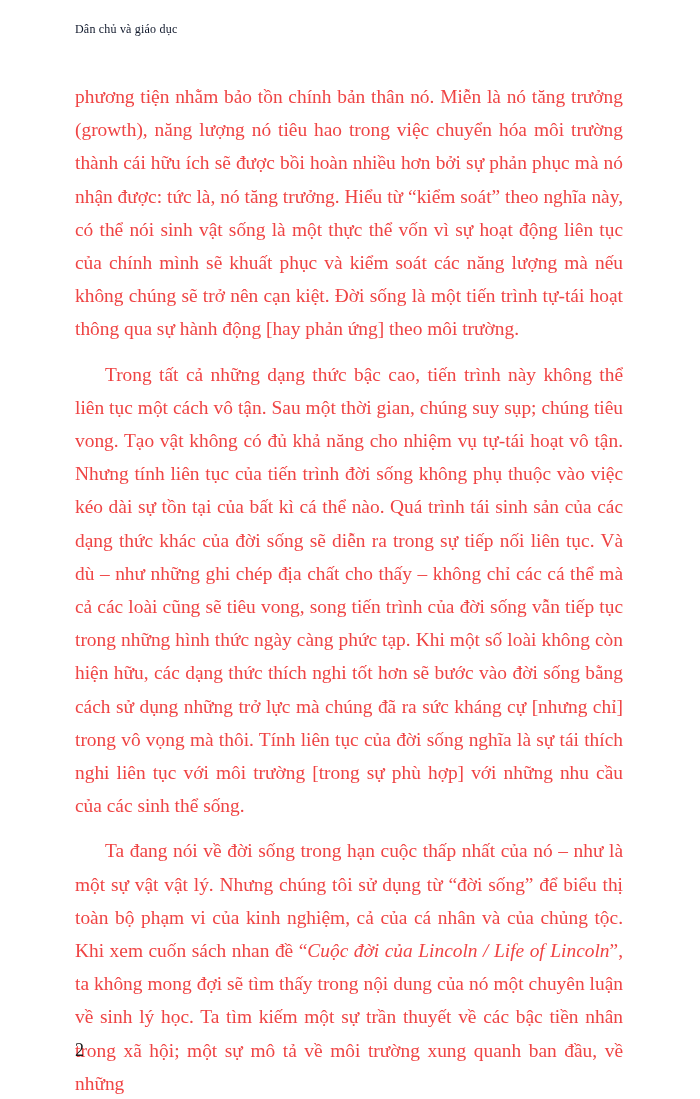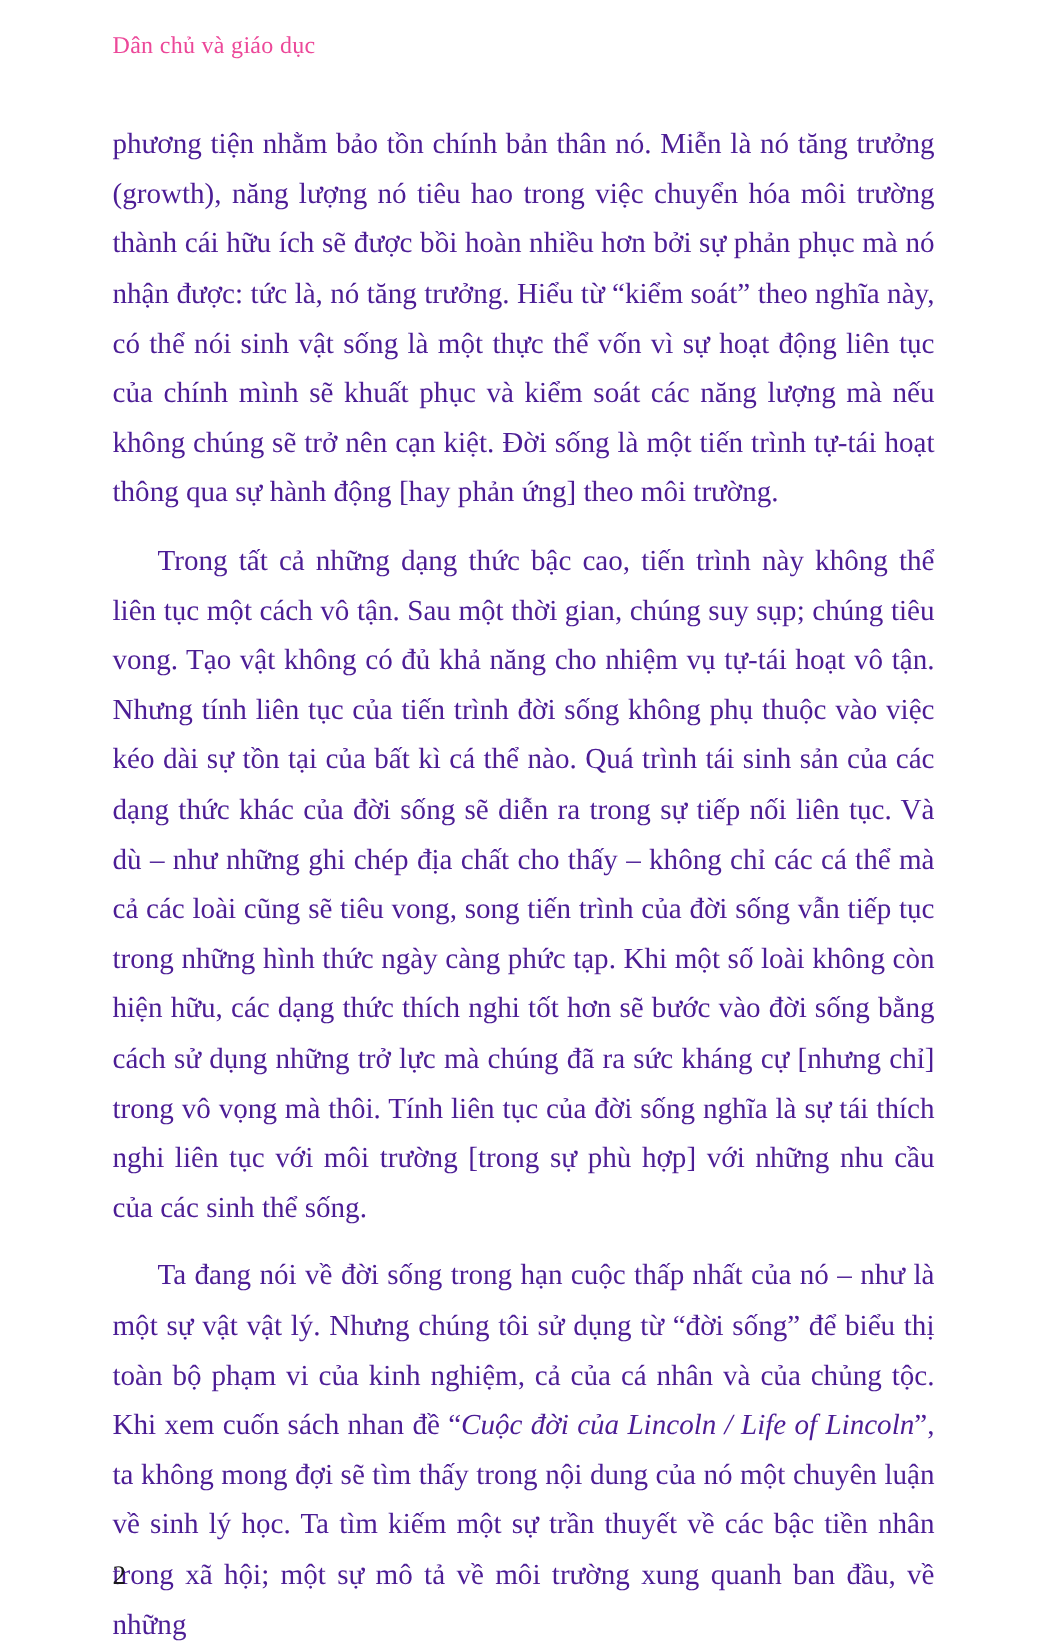--- a/index.html
+++ b/index.html
@@ -20,35 +20,35 @@
     top: 0; left: 0;
     width: 700px;
     height: 1099px;
     box-sizing: border-box;
   }
   .running-head {
     position: absolute;
     top: 22px;
     left: 75px;
     width: 550px;
-    font-size: 16px;
+    font-size: 12px;
     letter-spacing: 0.2px;
-    color: #ec4899;
+    color: #0f172a;
     font-family: "Liberation Serif", serif;
   }
   .body-text {
     position: absolute;
     top: 80px;
     left: 75px;
     width: 548px;
     font-size: 19.4px;
     line-height: 33.2px;
     text-align: justify;
     text-justify: inter-word;
-    color: #4c1d95;
+    color: #ef4444;
     hyphens: none;
   }
   .body-text p {
     margin: 0;
     text-indent: 0;
   }
   .body-text p.indent {
     text-indent: 30px;
     margin-top: 12px;
   }

